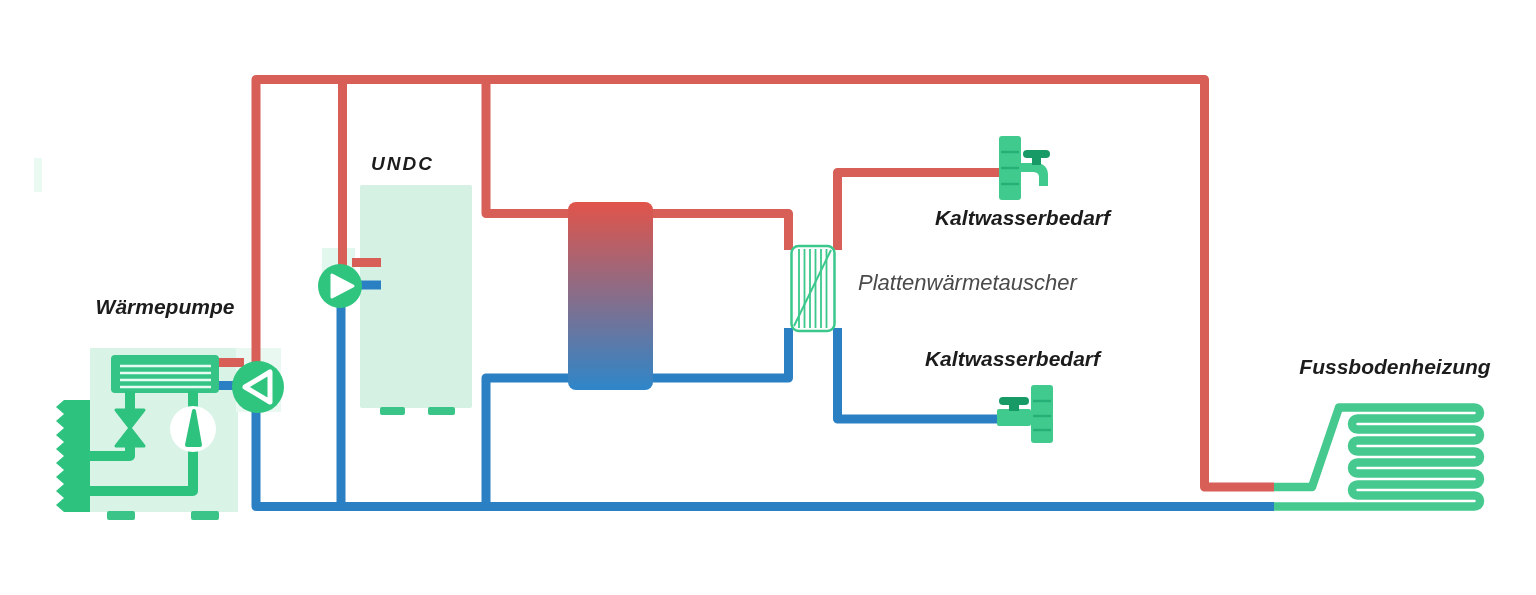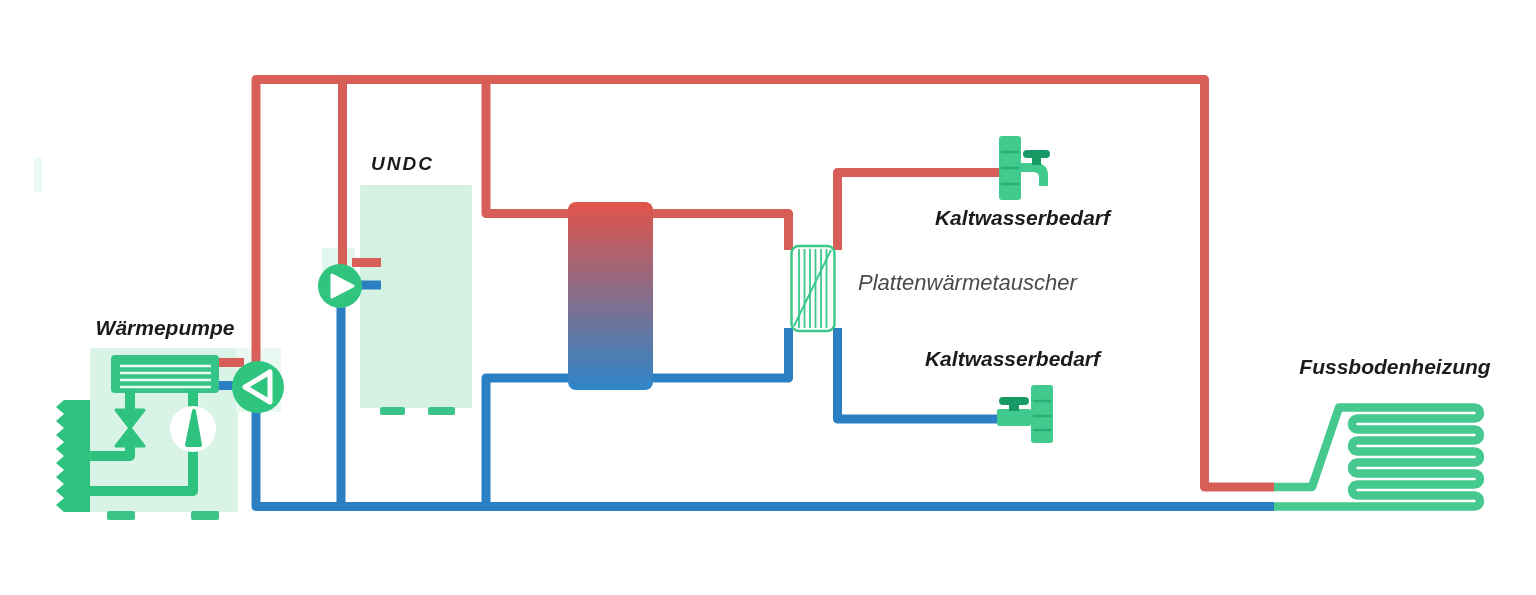--- a/index.html
+++ b/index.html
@@ -158,21 +158,21 @@
              a 5.5 5.5 0 0 0 0 11 H 1474.5
              a 5.5 5.5 0 0 1 0 11 H 1357.5
              a 5.5 5.5 0 0 0 0 11 H 1474.5
              a 5.5 5.5 0 0 1 0 11 H 1357.5
              a 5.5 5.5 0 0 0 0 11 H 1474.5
              a 5.5 5.5 0 0 1 0 11 H 1357.5
              a 5.5 5.5 0 0 0 0 11 H 1474.5
              a 5.5 5.5 0 0 1 0 11 H 1274"></path>
   </svg>
 
-  <div class="lbl" style="left:90px;top:316px;width:150px;">Wärmepumpe</div>
+  <div class="lbl" style="left:90px;top:295px;width:150px;">Wärmepumpe</div>
 
   <div class="lbl lbl-undc" style="left:345px;top:153px;width:115px;">UNDC</div>
 
 
   <div class="lbl lbl-phe" style="left:858px;top:270px;">Plattenwärmetauscher</div>
 
   <div class="lbl" style="left:905px;top:206px;width:235px;">Kaltwasserbedarf</div>
 
   <div class="lbl" style="left:1295px;top:355px;width:200px;">Fussbodenheizung</div>
 

